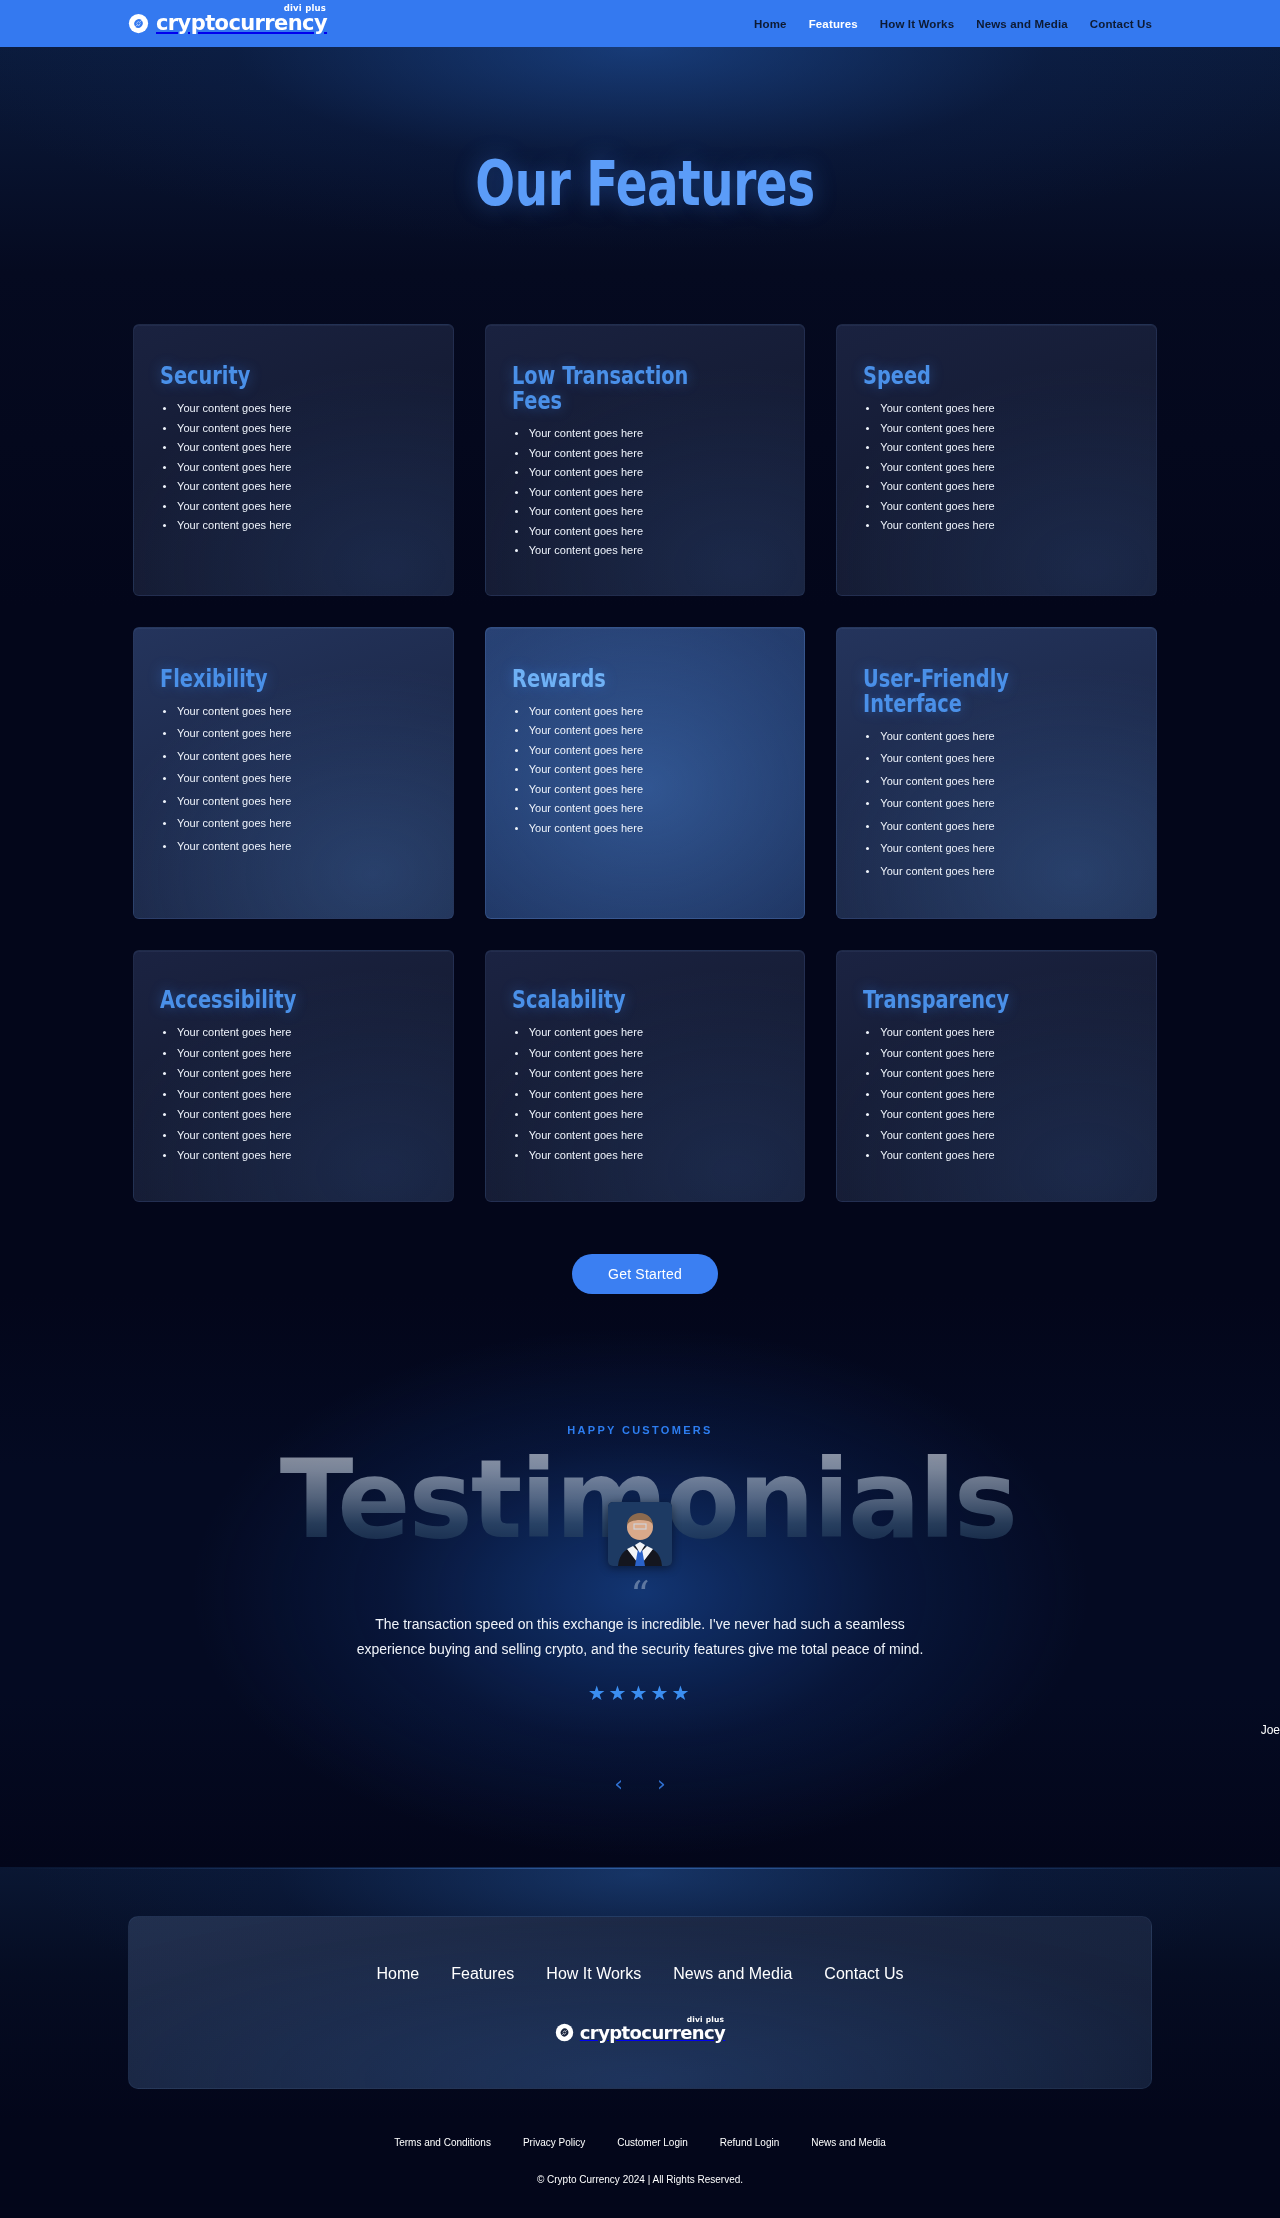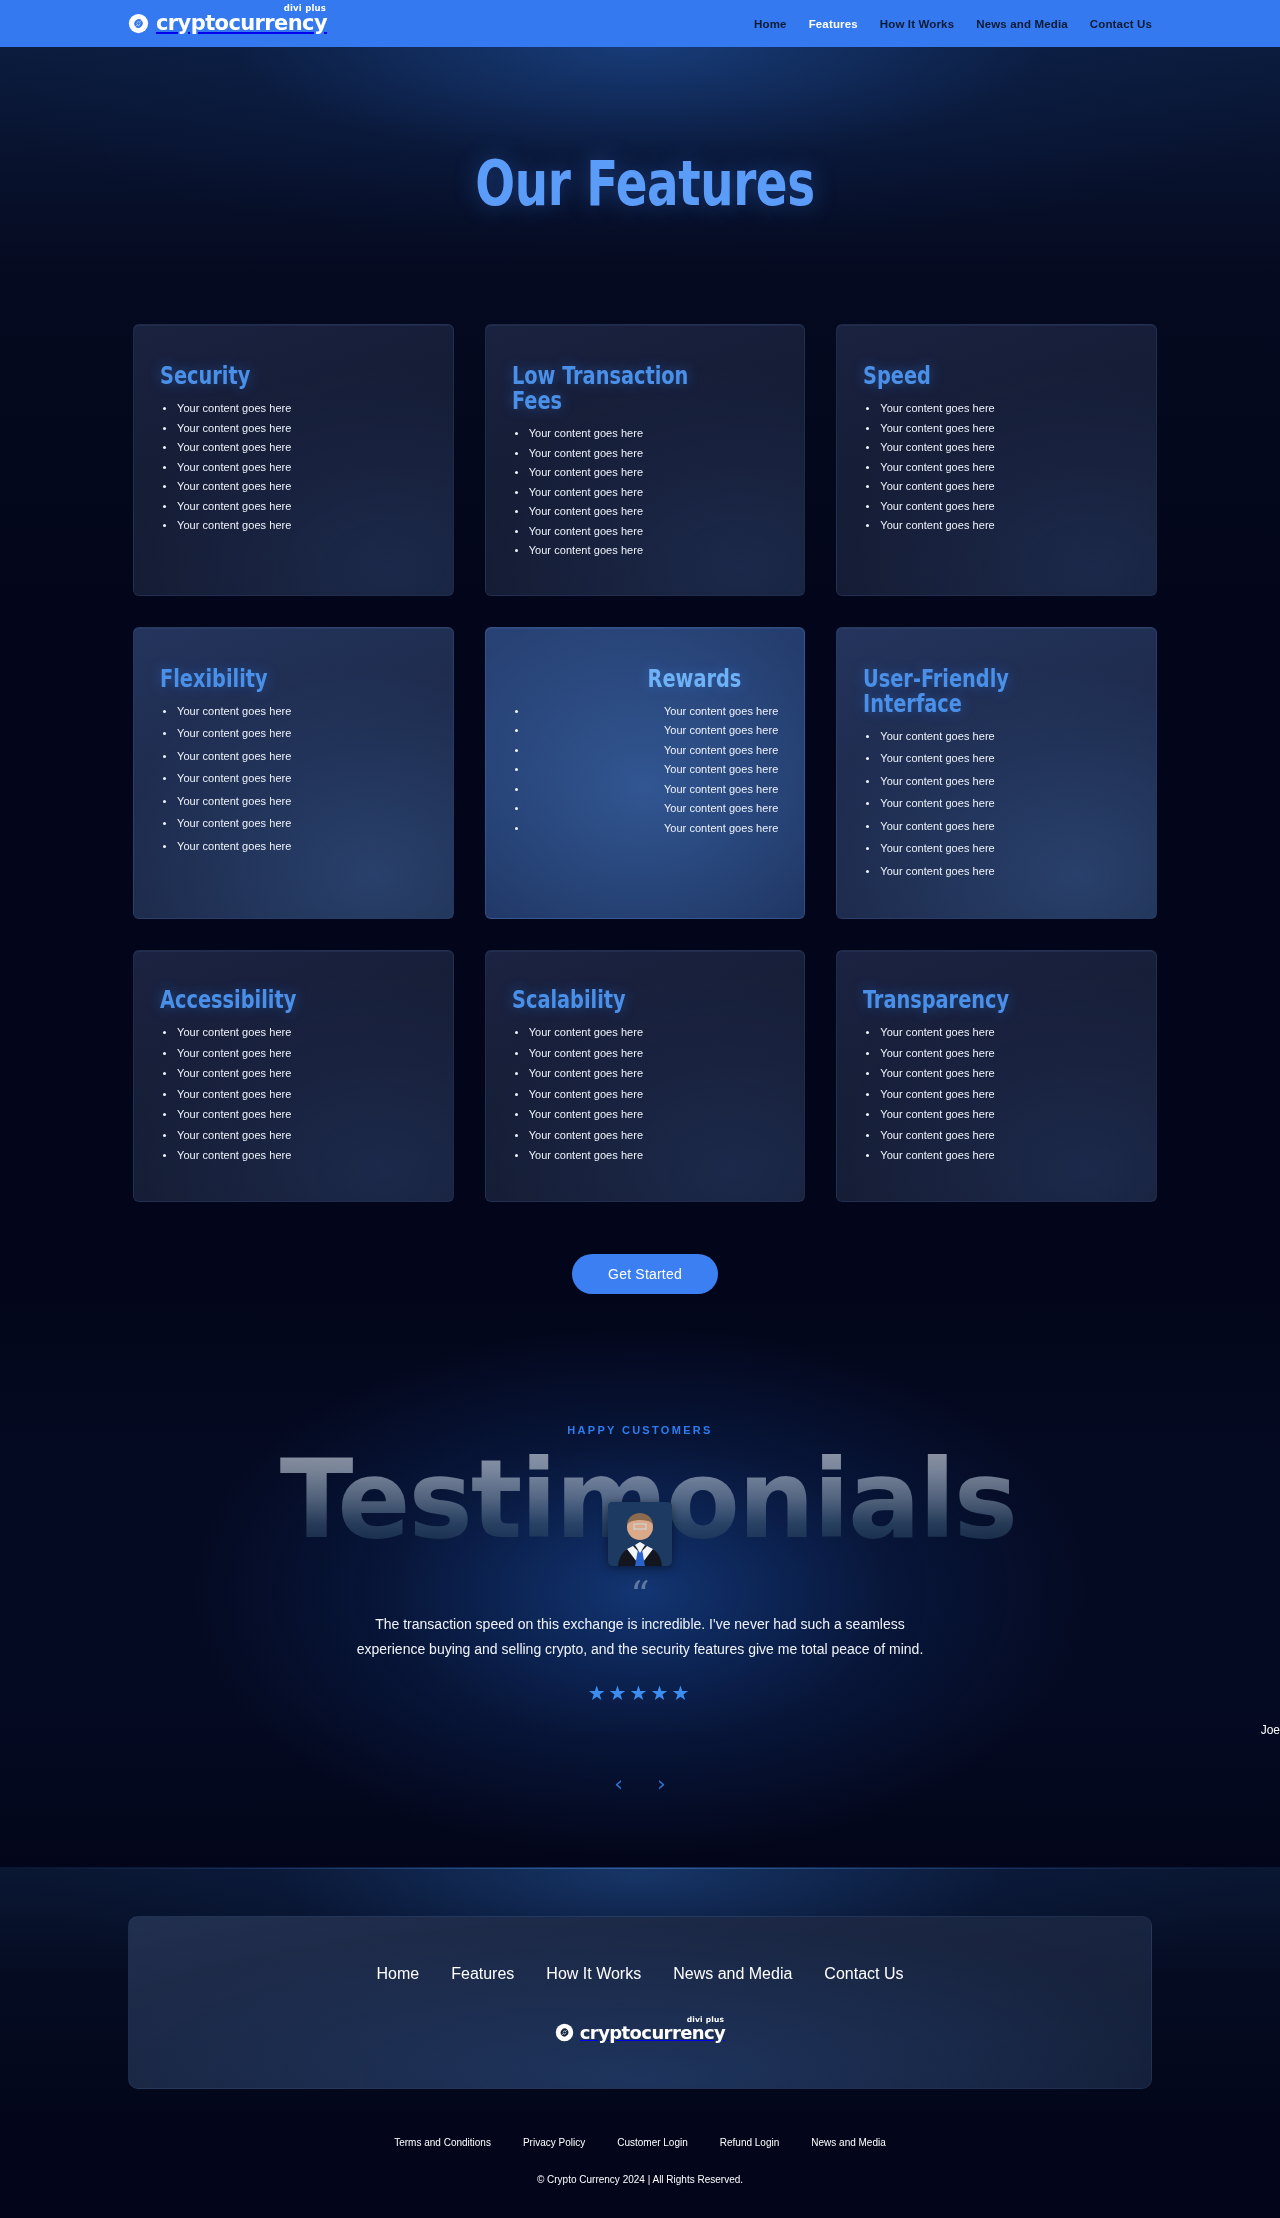--- a/index.html
+++ b/index.html
@@ -129,21 +129,20 @@
   .feature-card.row2 {
     background:
       radial-gradient(ellipse 130% 110% at 75% 85%, rgba(70,120,190,0.30) 0%, rgba(22,40,78,0.0) 65%),
       linear-gradient(160deg, #24345c 0%, #1d2a4c 48%, #1b2745 100%);
   }
   .feature-card.highlight {
     background:
       radial-gradient(ellipse 120% 110% at 50% 55%, rgba(62,112,186,0.55) 0%, rgba(33,64,122,0.28) 60%, rgba(26,48,92,0.1) 100%),
       linear-gradient(160deg, #2b4373 0%, #223762 50%, #1e3159 100%);
     border-color: rgba(130,180,255,0.18);
-    text-align: right;
   }
   .feature-card.row3 {
     min-height: 198px;
     padding-top: 36px;
     background:
       radial-gradient(ellipse 140% 130% at 78% 88%, rgba(52,92,160,0.22) 0%, rgba(18,28,58,0.0) 62%),
       linear-gradient(160deg, #1b2342 0%, #161d36 45%, #141a30 100%);
   }
 
   .card-title {

